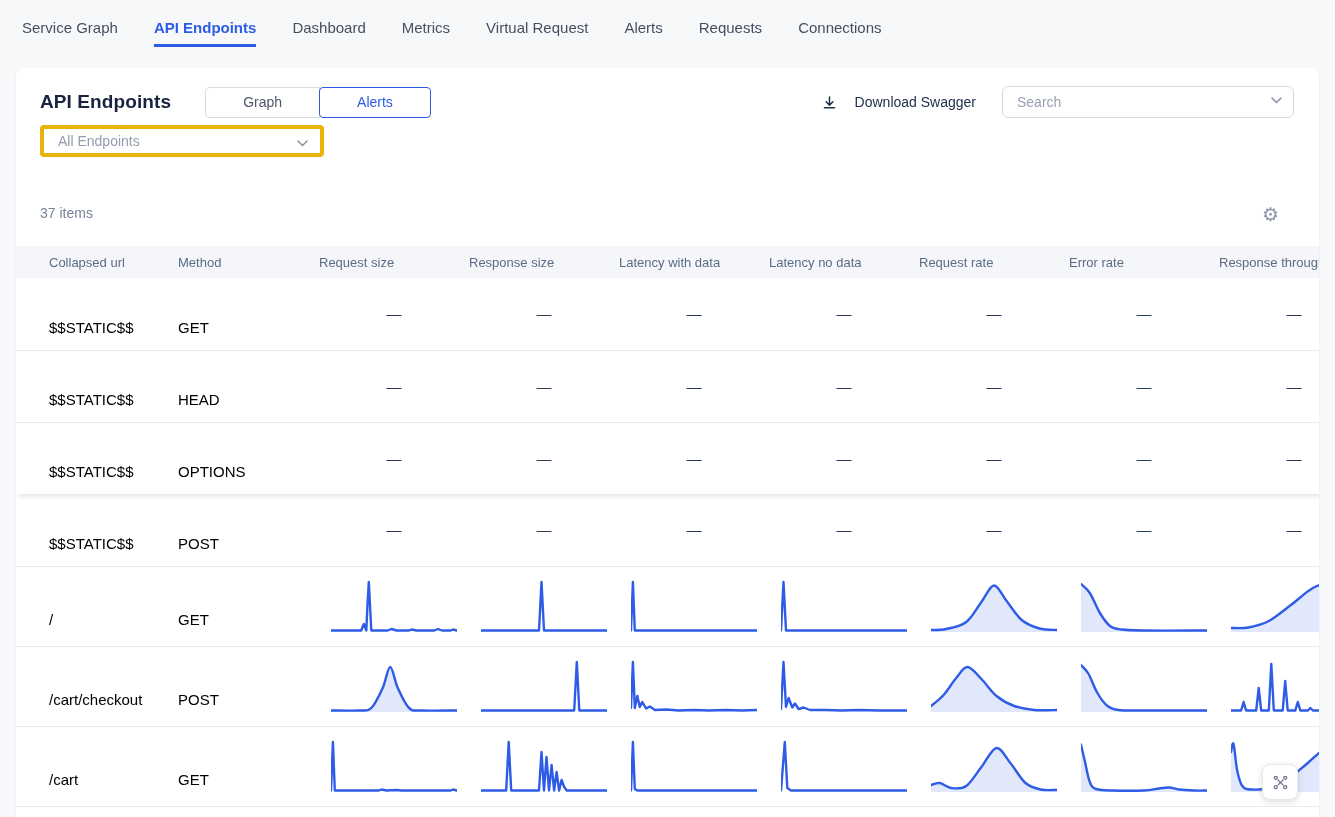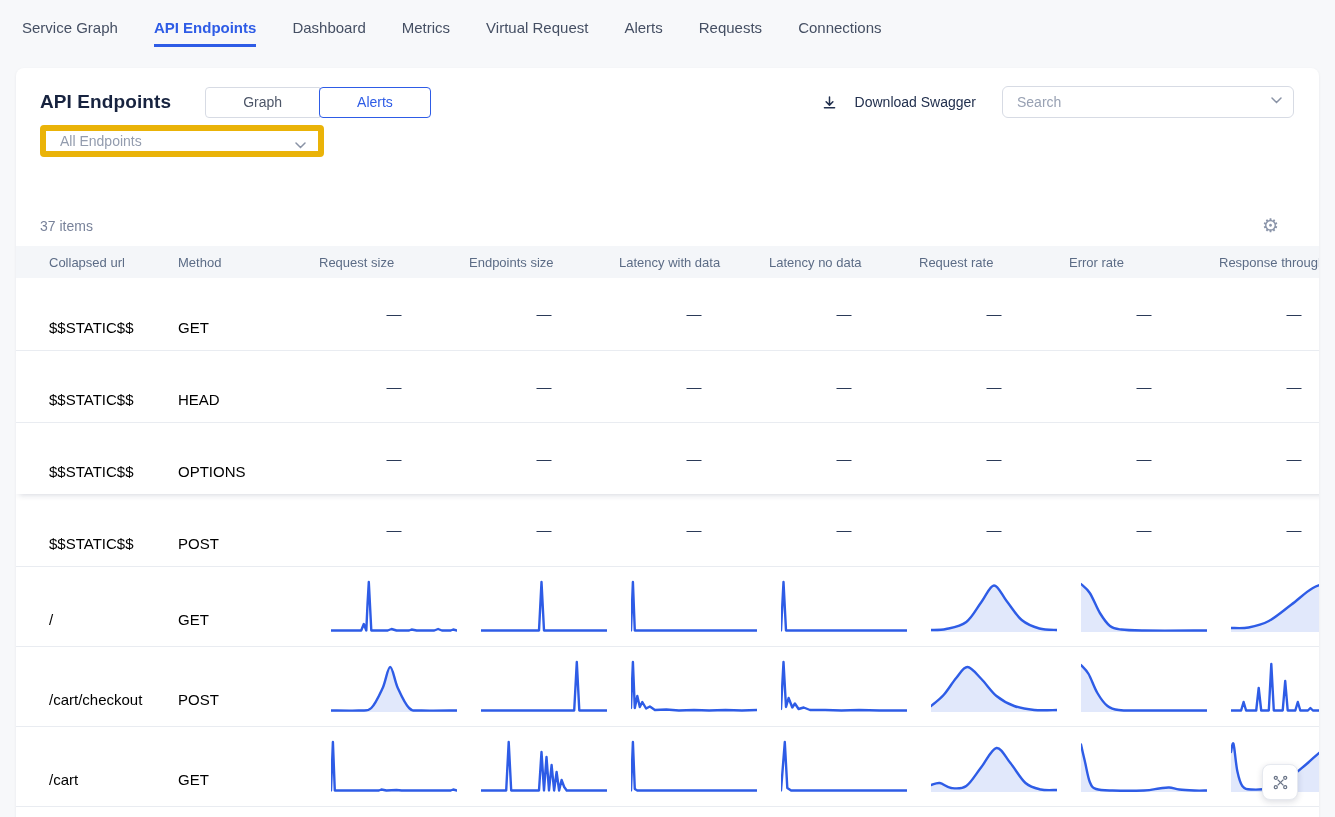--- a/index.html
+++ b/index.html
@@ -29,26 +29,26 @@
   .head-right { margin-left:auto; display:flex; align-items:center; }
   .download-btn { display:flex; align-items:center; gap:18px; cursor:pointer;
     font-size:14px; font-weight:500; color:#22304e; margin-right:26px; background:none; border:none; font-family:inherit; }
   .search-box { position:relative; width:292px; height:32px; }
   .search-box input { width:100%; height:100%; border:1px solid #d7dbe4; border-radius:6px;
     padding:0 34px 0 14px; font-size:14px; color:#30405e; outline:none; font-family:inherit; }
   .search-box input::placeholder { color:#98a1b3; }
   .search-box .chev { position:absolute; right:12px; top:11px; }
 
   .filter-row { margin:7px 0 0 24px; }
-  .select { position:relative; width:284px; height:32px; border:6px solid #eab308;
+  .select { position:relative; width:284px; height:32px; border:4px solid #eab308;
     border-radius:4px; display:flex; align-items:center; padding:0 14px; cursor:pointer; background:#fff; }
   .select .val { font-size:14px; color:#939cae; }
   .select .chev { position:absolute; right:12px; top:11px; }
 
-  .items-row { display:flex; align-items:center; margin:48px 28px 0 24px; height:41px; }
+  .items-row { display:flex; margin:48px 28px 0 24px; height:41px; }
   .items-count { font-size:14px; color:#78829a; }
   .gear { margin-left:auto; font-size:19px; line-height:1; color:#8b95aa; cursor:pointer;
     margin-right:12px; }
 
   
   .table { width:1353px; }
   .tr, .t-head { display:grid; grid-template-columns:129px 174px repeat(7,150px); align-items:center; }
   .t-head { height:32px; background:#f4f6f9; }
   .th { font-size:13px; font-weight:400; color:#5c6c86; white-space:nowrap; }
   .th.left { padding-left:33px; }
@@ -131,21 +131,21 @@
     <span class="items-count">37 items</span>
     <span class="gear">⚙</span>
   </div>
 
   <div class="table">
       <div class="pinned">
         <div class="t-head">
           <div class="th left">Collapsed url</div>
           <div class="th left">Method</div>
           <div class="th chart-h">Request size</div>
-          <div class="th chart-h">Endpoints size</div>
+          <div class="th chart-h">Response size</div>
           <div class="th chart-h">Latency with data</div>
           <div class="th chart-h">Latency no data</div>
           <div class="th chart-h">Request rate</div>
           <div class="th chart-h">Error rate</div>
           <div class="th chart-h">Response throughput</div>
         </div>
         <div class="tr h72">
           <div class="td text">$$STATIC$$</div>
           <div class="td text">GET</div>
           <div class="td center"><span class="dash">—</span></div>

